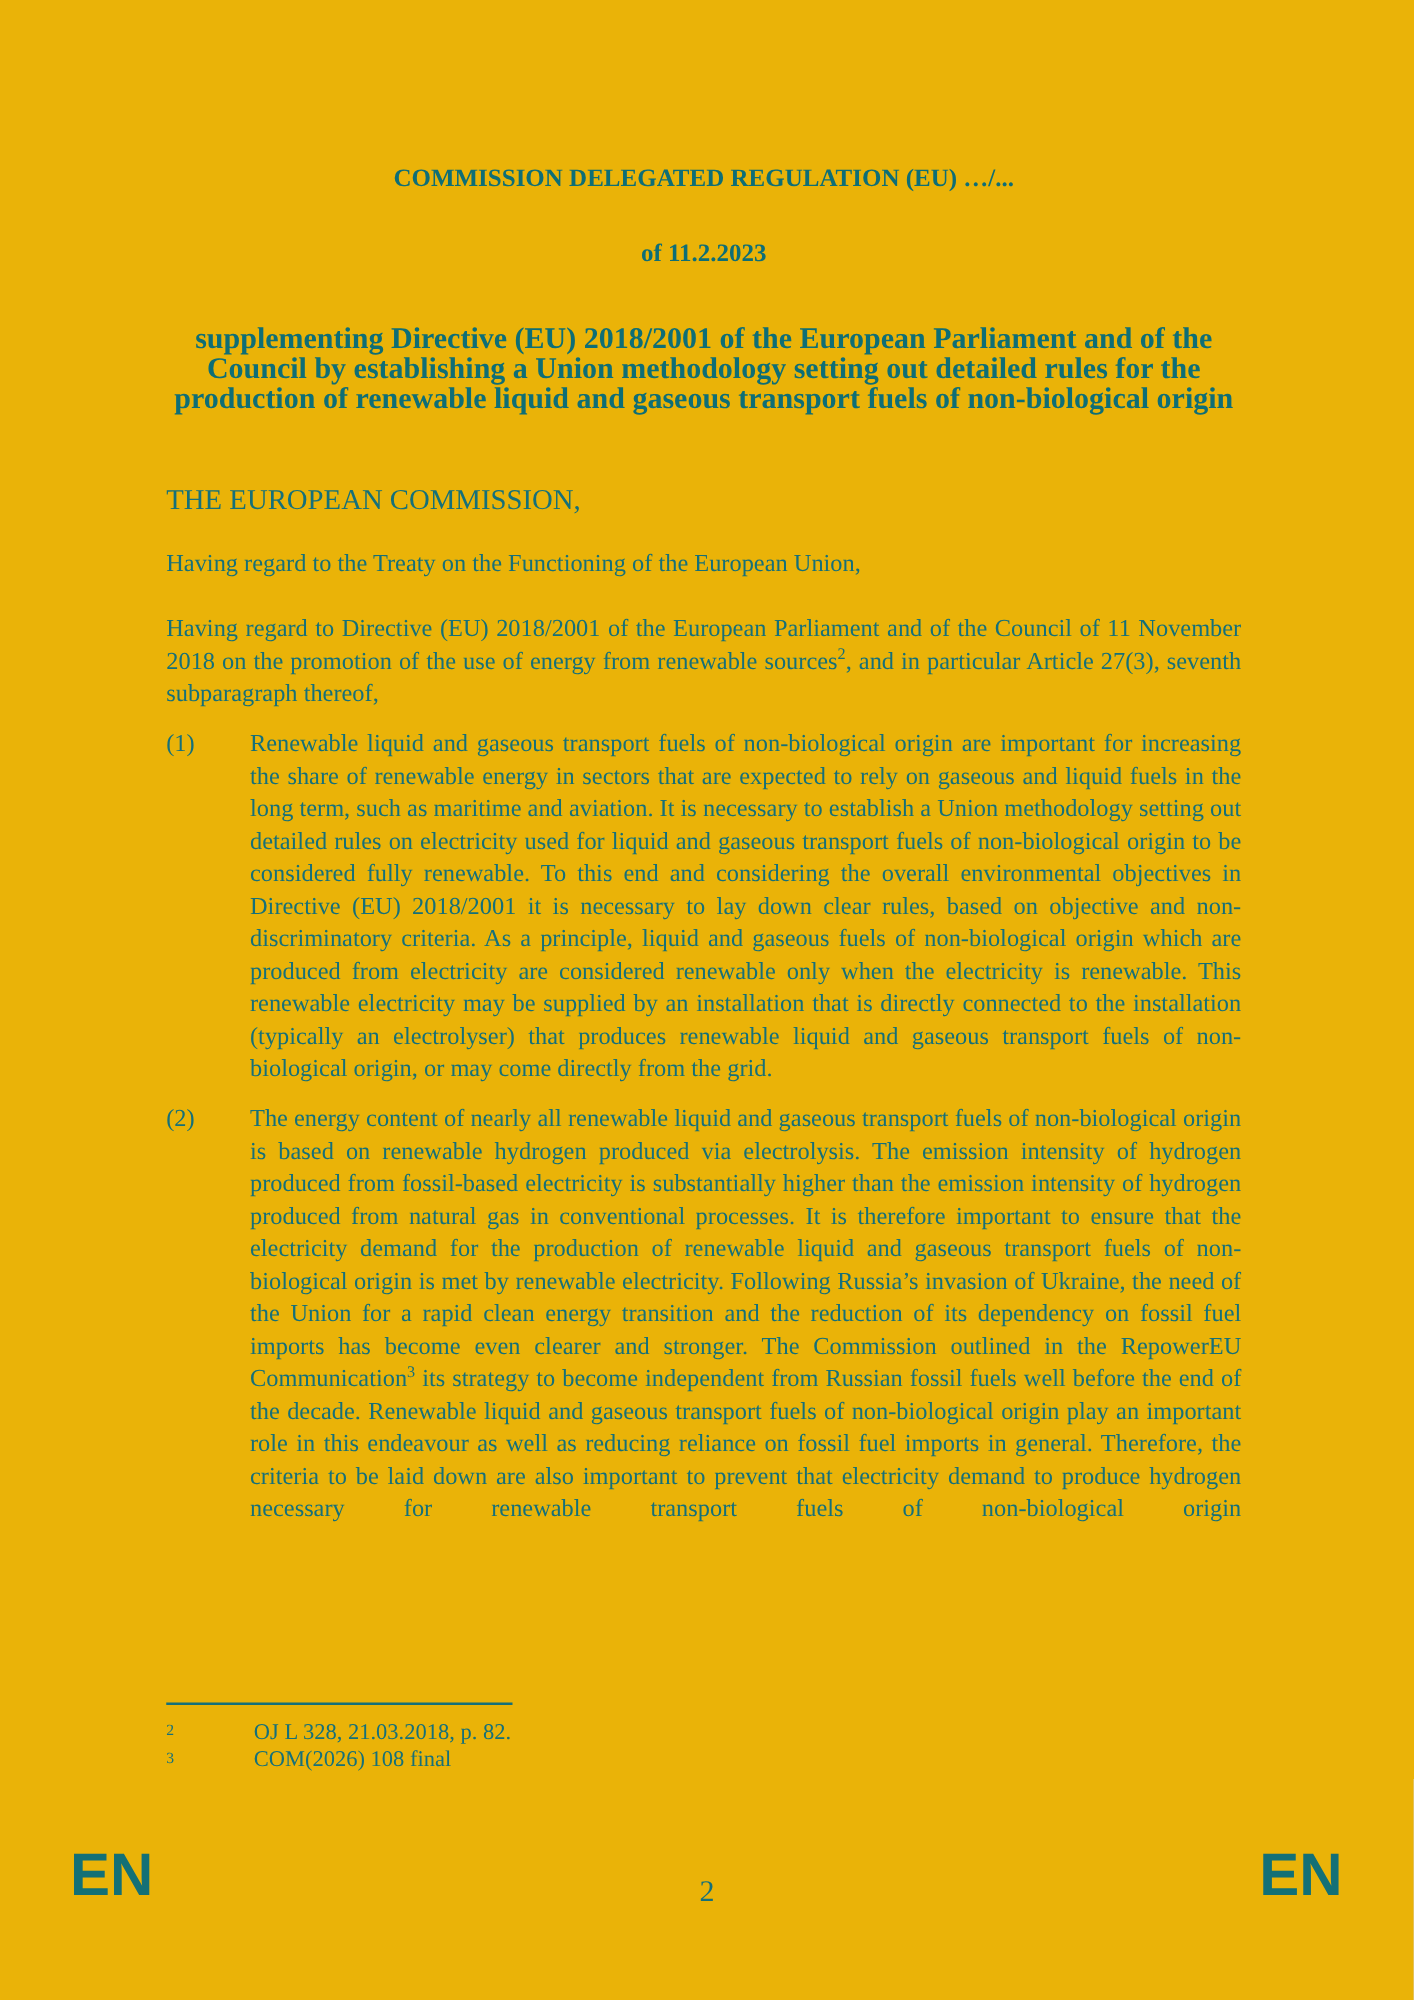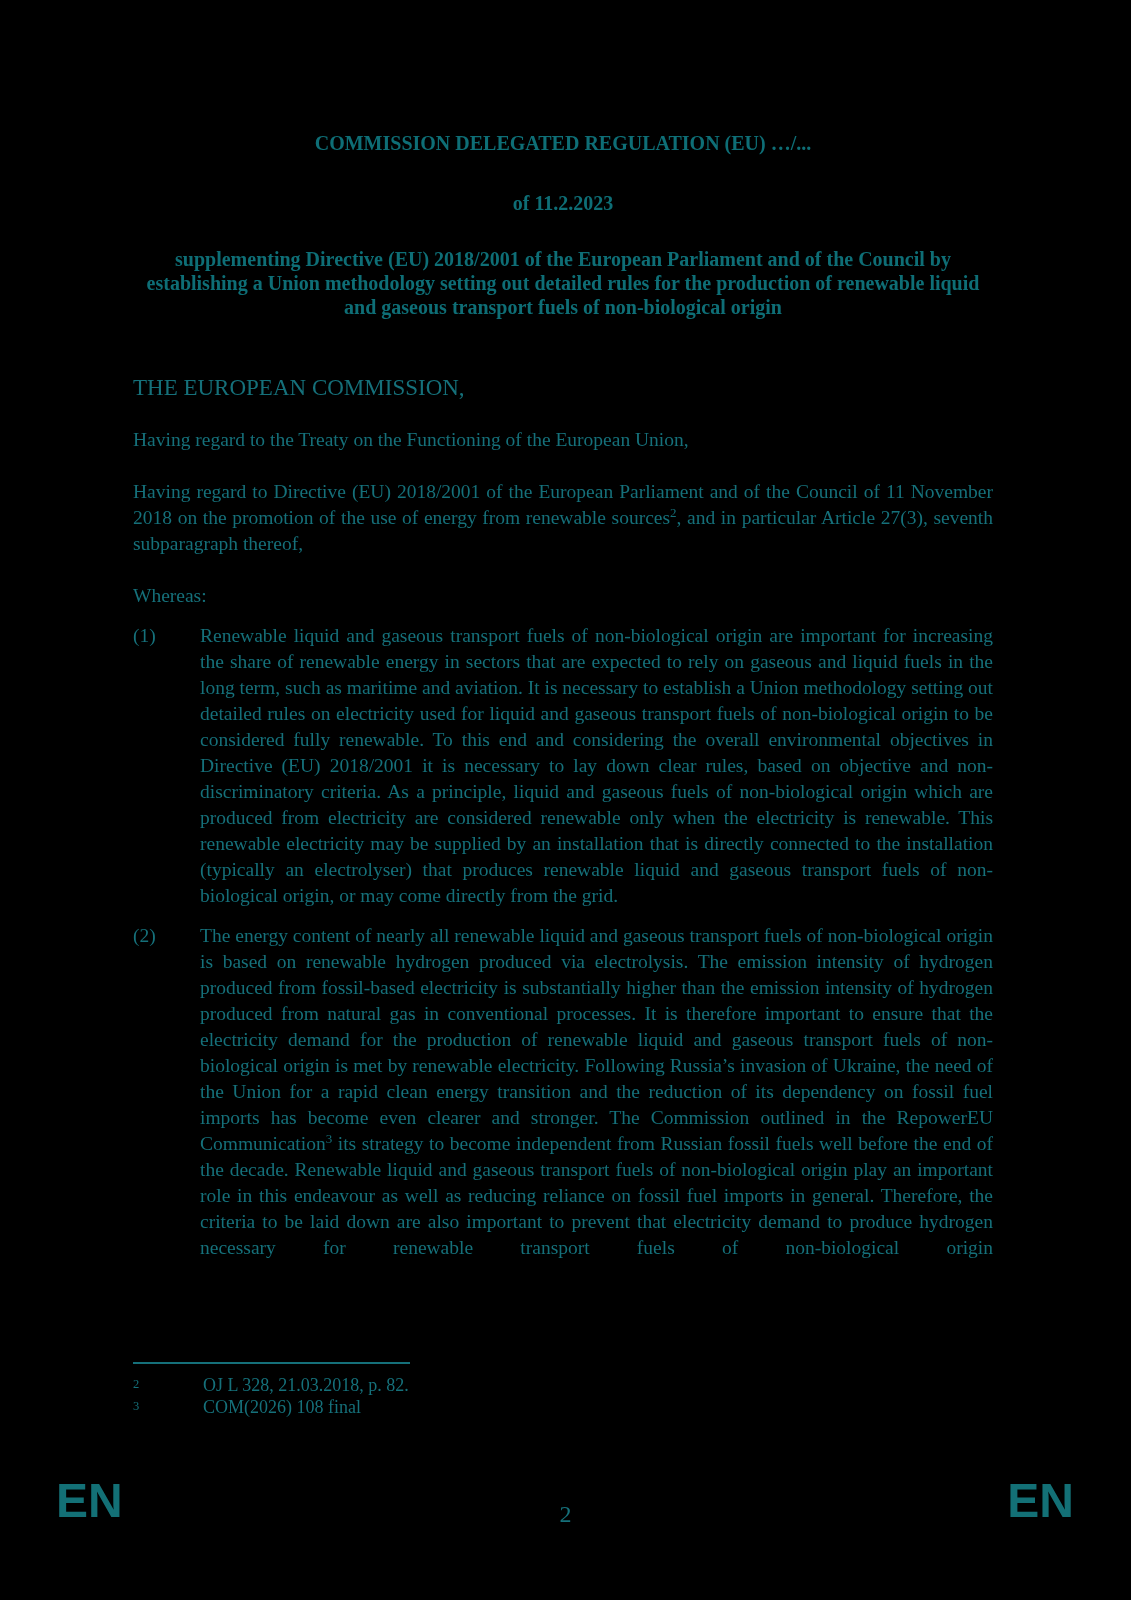--- a/index.html
+++ b/index.html
@@ -2,21 +2,21 @@
 <html><head>
 <meta charset="utf-8">
 <style>
   * { margin: 0; padding: 0; box-sizing: border-box; }
   html, body { background: #d9d9d9; }
   .page {
     position: relative;
     width: 1131px;
     height: 1600px;
     margin: 0 auto;
-    background: #000000;
+    background: #eab308;
     color: #15707A;
     font-family: "Liberation Serif", serif;
     overflow: hidden;
   }
   .content {
     position: absolute;
     left: 133px;
     top: 0;
     width: 860px;
   }
@@ -30,22 +30,22 @@
   }
   .doc-date {
     margin-top: 36px;
     font-size: 20px;
     line-height: 24px;
     font-weight: bold;
     text-align: center;
     color: #0E6E76;
   }
   .doc-subtitle {
-    margin-top: 32px;
-    font-size: 20px;
+    margin-top: 44px;
+    font-size: 24px;
     line-height: 24px;
     font-weight: bold;
     text-align: center;
     color: #0E6E76;
   }
   .opening {
     margin-top: 56px;
     font-size: 23px;
     line-height: 26px;
   }
@@ -132,21 +132,20 @@
     <p class="doc-date">of 11.2.2023</p>
 
     <p class="doc-subtitle">supplementing Directive (EU) 2018/2001 of the European Parliament and of the Council by establishing a Union methodology setting out detailed rules for the production of renewable liquid and gaseous transport fuels of non-biological origin</p>
 
     <p class="opening">THE EUROPEAN COMMISSION,</p>
 
     <p class="body-par">Having regard to the Treaty on the Functioning of the European Union,</p>
 
     <p class="body-par"><span>Having regard to Directive (EU) 2018/2001 of the European Parliament and of the Council of 11 November 2018 on the promotion of the use of energy from renewable sources</span><sup class="fn-ref">2</sup><span>, and in particular Article 27(3), seventh subparagraph thereof,</span></p>
 
-    <p class="body-par">Whereas:</p>
 
     <div class="recital">
       <div class="recital-num">(1)</div>
       <div class="recital-text">Renewable liquid and gaseous transport fuels of non-biological origin are important for increasing the share of renewable energy in sectors that are expected to rely on gaseous and liquid fuels in the long term, such as maritime and aviation. It is necessary to establish a Union methodology setting out detailed rules on electricity used for liquid and gaseous transport fuels of non-biological origin to be considered fully renewable. To this end and considering the overall environmental objectives in Directive (EU) 2018/2001 it is necessary to lay down clear rules, based on objective and non-discriminatory criteria. As a principle, liquid and gaseous fuels of non-biological origin which are produced from electricity are considered renewable only when the electricity is renewable. This renewable electricity may be supplied by an installation that is directly connected to the installation (typically an electrolyser) that produces renewable liquid and gaseous transport fuels of non-biological origin, or may come directly from the grid.</div>
     </div>
 
     <div class="recital">
       <div class="recital-num">(2)</div>
       <div class="recital-text justify-last"><span>The energy content of nearly all renewable liquid and gaseous transport fuels of non-biological origin is based on renewable hydrogen produced via electrolysis. The emission intensity of hydrogen produced from fossil-based electricity is substantially higher than the emission intensity of hydrogen produced from natural gas in conventional processes. It is therefore important to ensure that the electricity demand for the production of renewable liquid and gaseous transport fuels of non-biological origin is met by renewable electricity. Following Russia’s invasion of Ukraine, the need of the Union for a rapid clean energy transition and the reduction of its dependency on fossil fuel imports has become even clearer and stronger. The Commission outlined in the RepowerEU Communication</span><sup class="fn-ref">3</sup><span> its strategy to become independent from Russian fossil fuels well before the end of the decade. Renewable liquid and gaseous transport fuels of non-biological origin play an important role in this endeavour as well as reducing reliance on fossil fuel imports in general. Therefore, the criteria to be laid down are also important to prevent that electricity demand to produce hydrogen necessary for renewable transport fuels of non-biological origin</span></div>
     </div>

